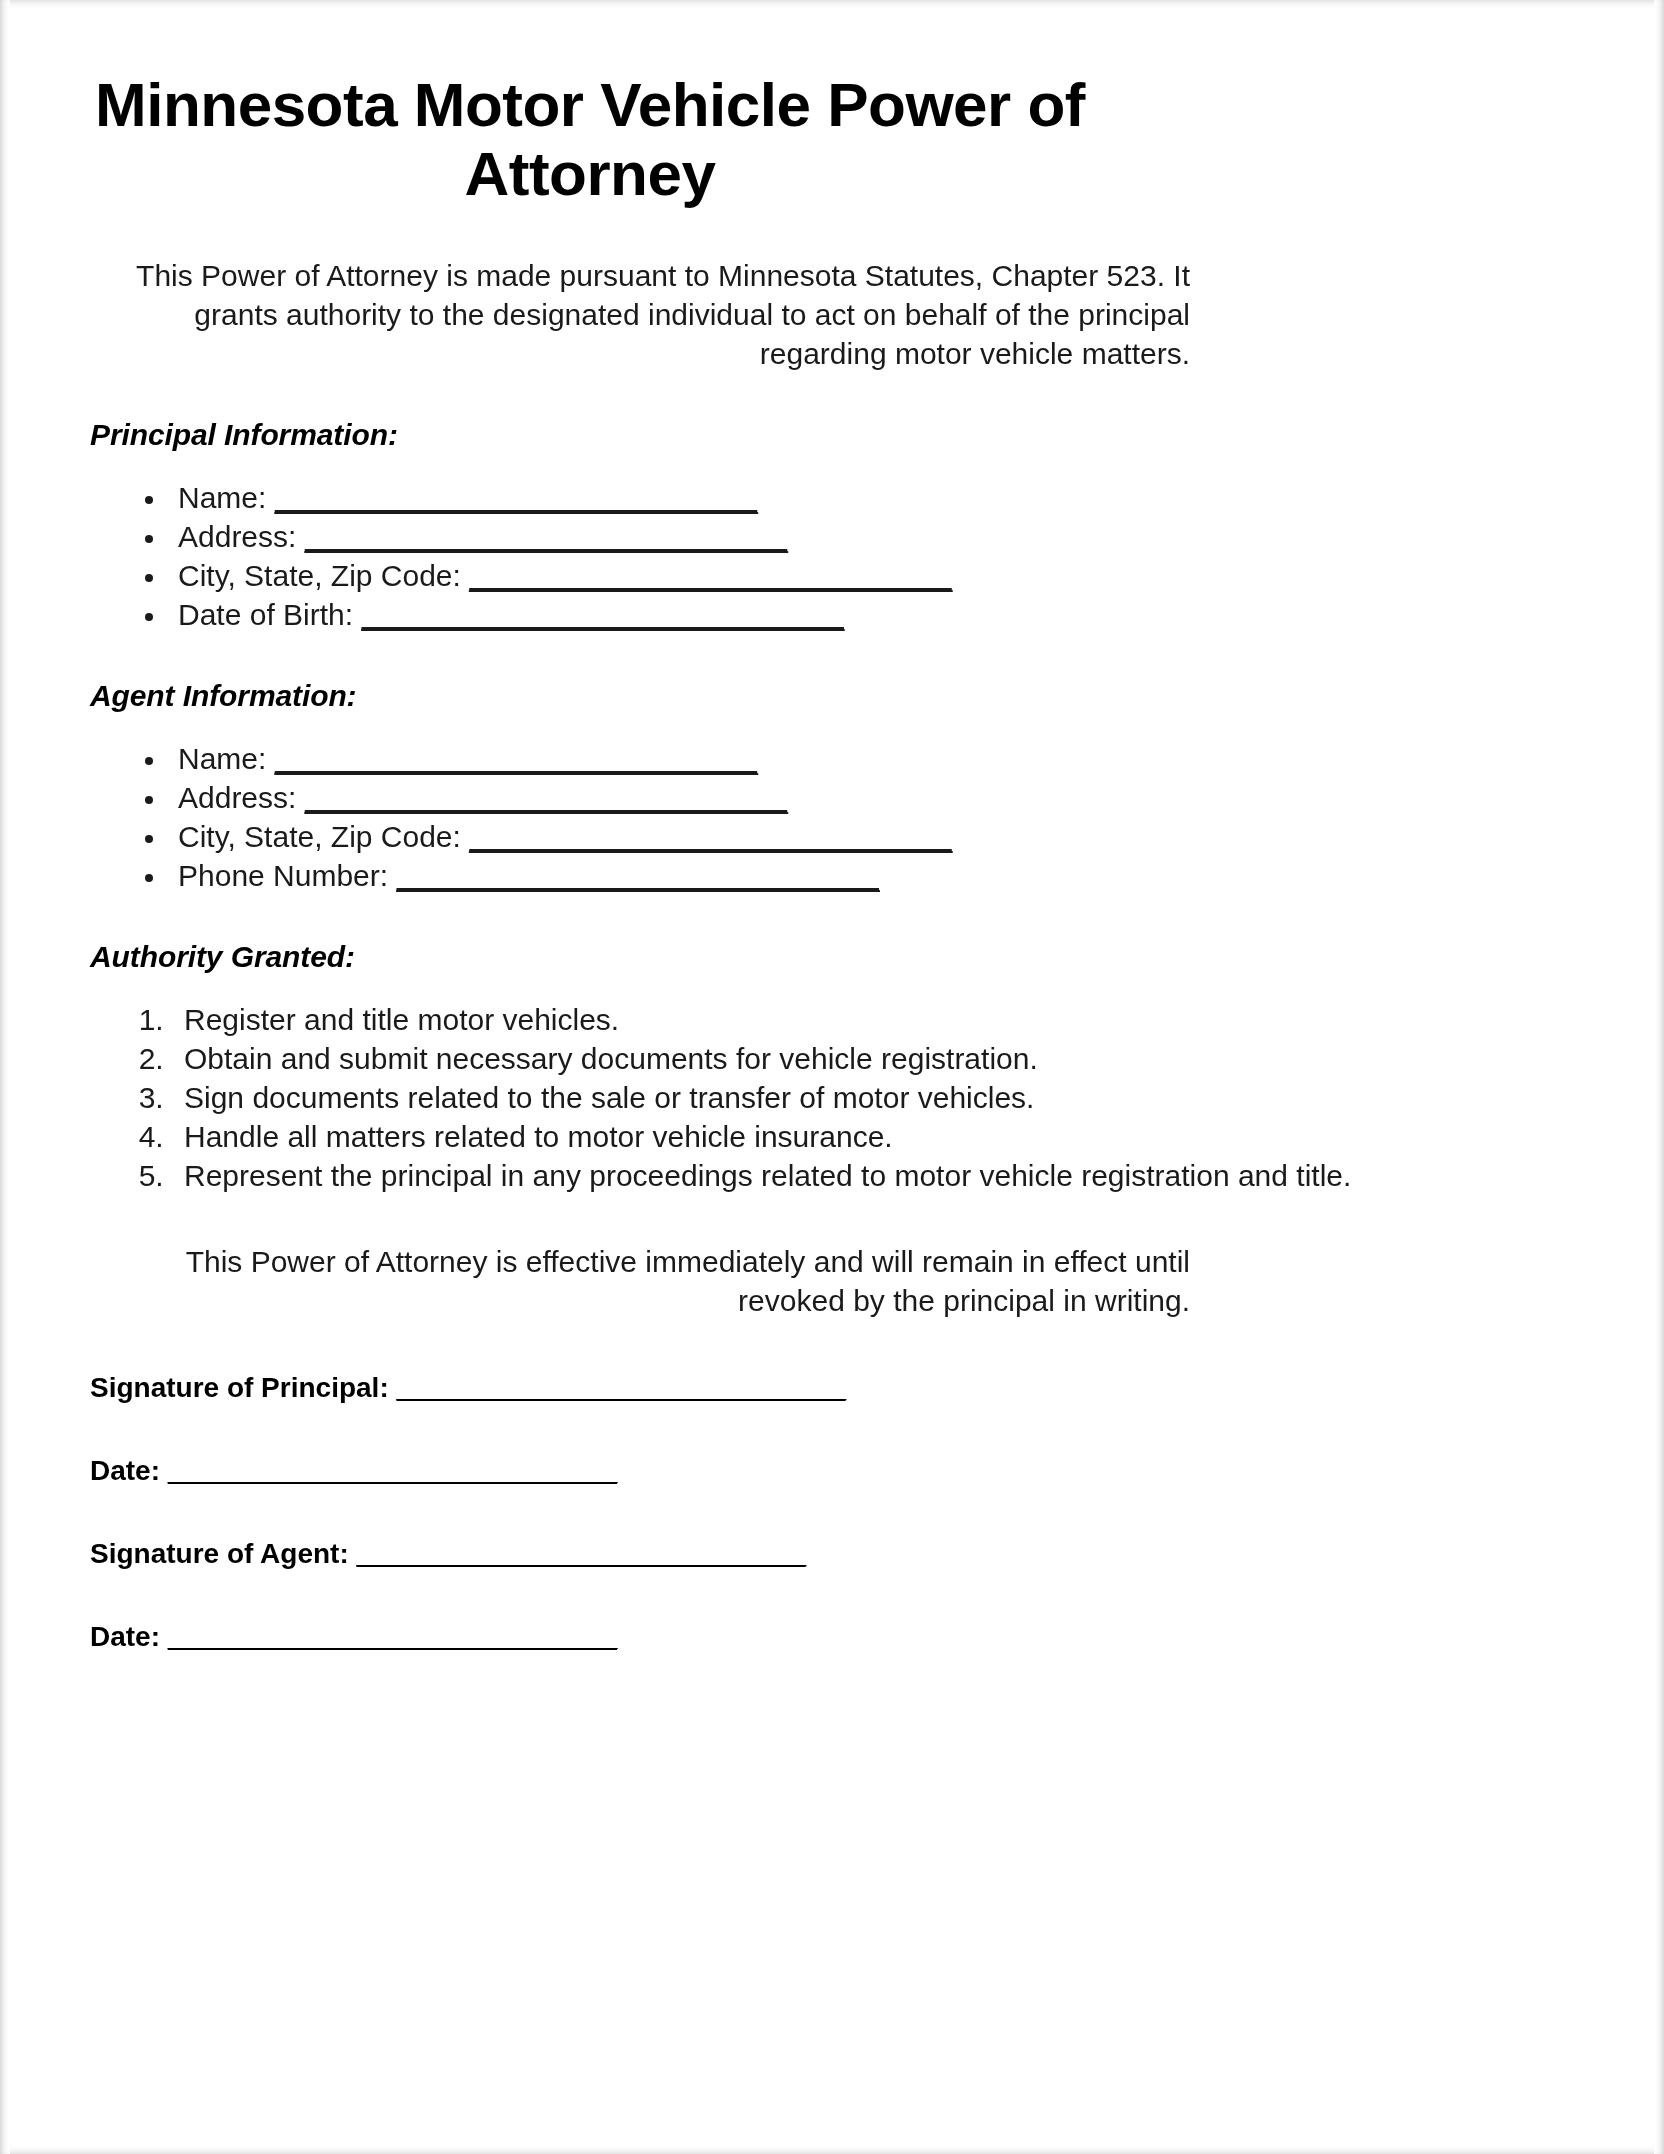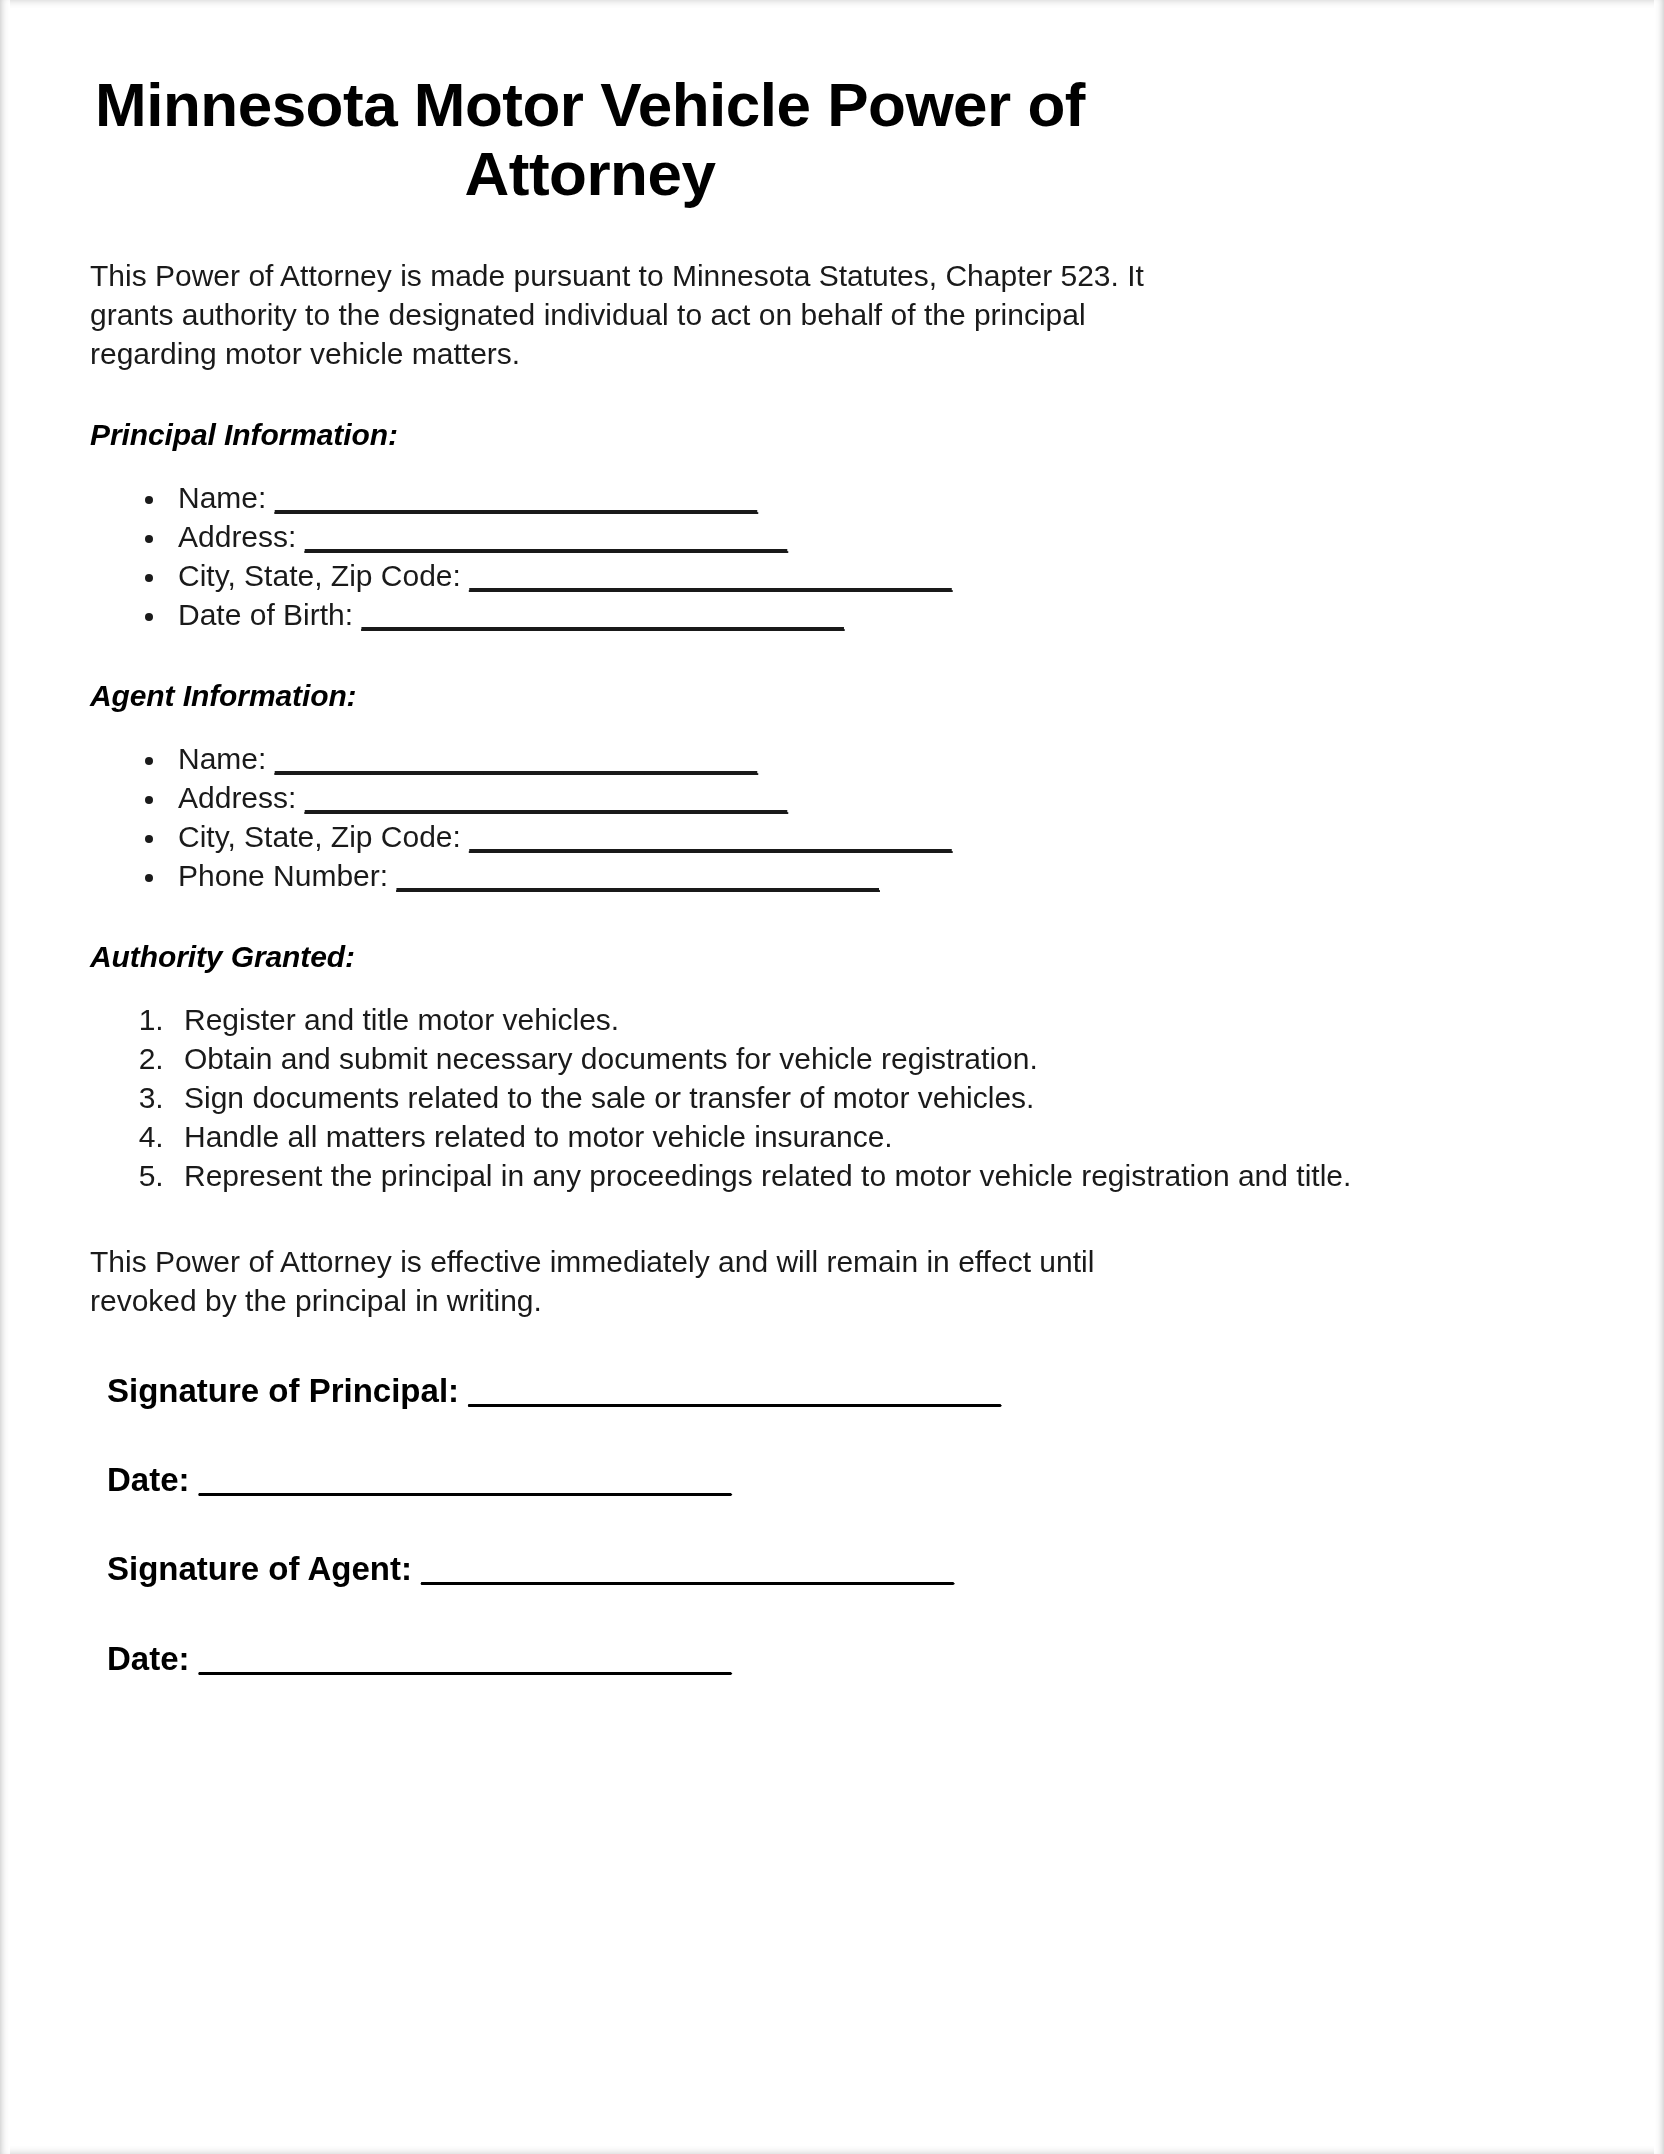--- a/index.html
+++ b/index.html
@@ -58,20 +58,21 @@
     max-width: 1000px;
     text-align: center;
   }
 
   p.body-text {
     font-size: 30px;
     line-height: 1.30;
     color: #1a1a1a;
     margin: 47px 0 0 0;
     max-width: 1100px;
+    text-align: right;
   }
 
   h2.section-head {
     font-size: 30px;
     font-weight: 700;
     color: #000000;
     margin: 45px 0 0 0;
     letter-spacing: -0.1px;
     font-style: italic;
   }
@@ -101,24 +102,24 @@
   .blank {
     letter-spacing: -0.6px;
     white-space: pre;
     text-decoration: underline;
   }
 
   .sig-block {
     margin-top: 50px;
   }
   .sig-line {
-    font-size: 33px;
+    font-size: 28px;
     font-weight: 700;
     color: #000000;
-    margin: 0 0 48px 17px;
+    margin: 0 0 48px 0;
     line-height: 1.25;
   }
   .sig-line .blank { font-weight: 700; }
 
   
   .watermark {
     position: absolute;
     left: 430px;
     top: 1038px;
     font-family: "Liberation Serif", "DejaVu Serif", serif;

